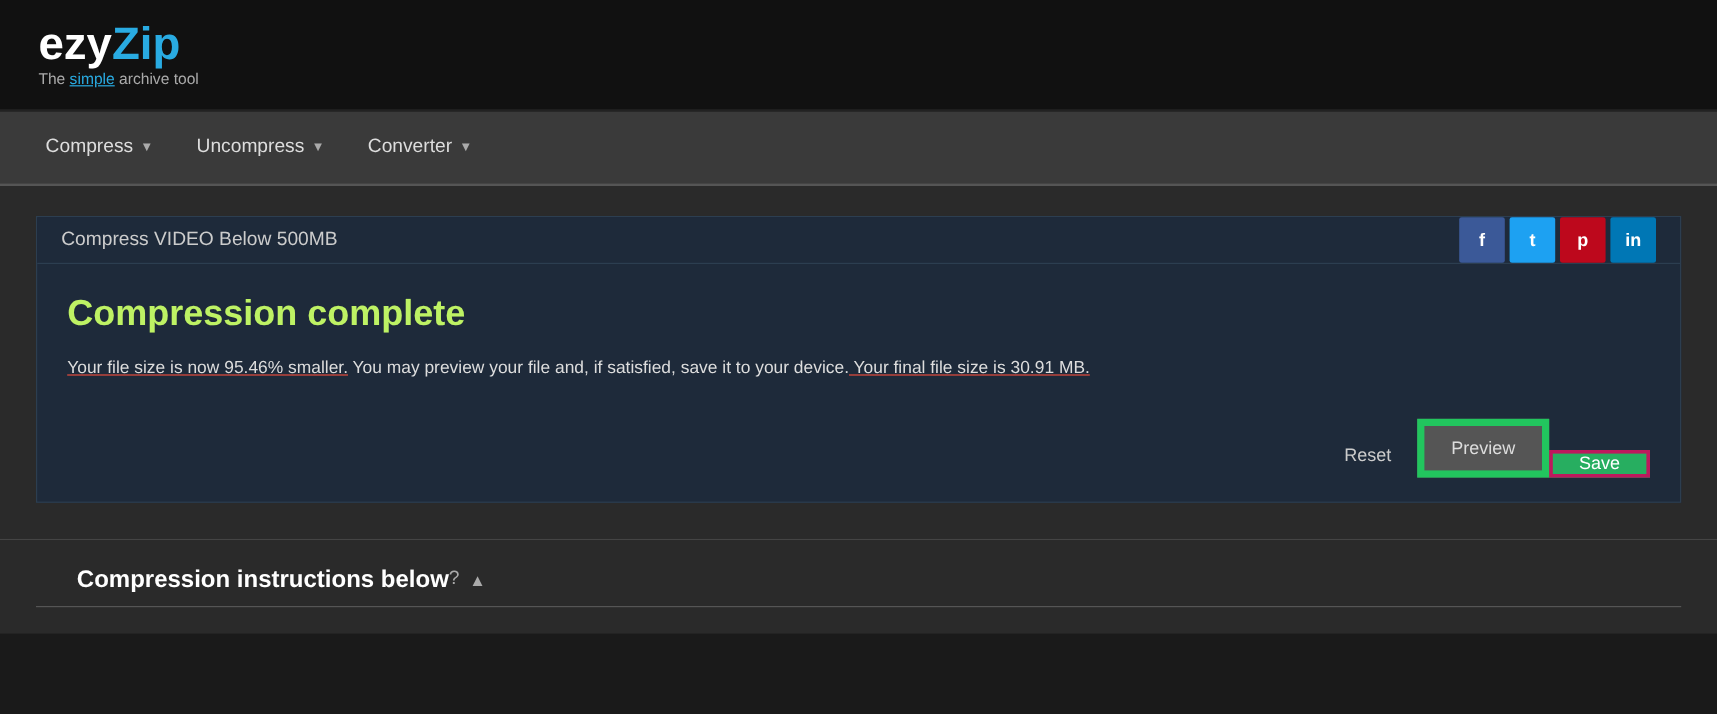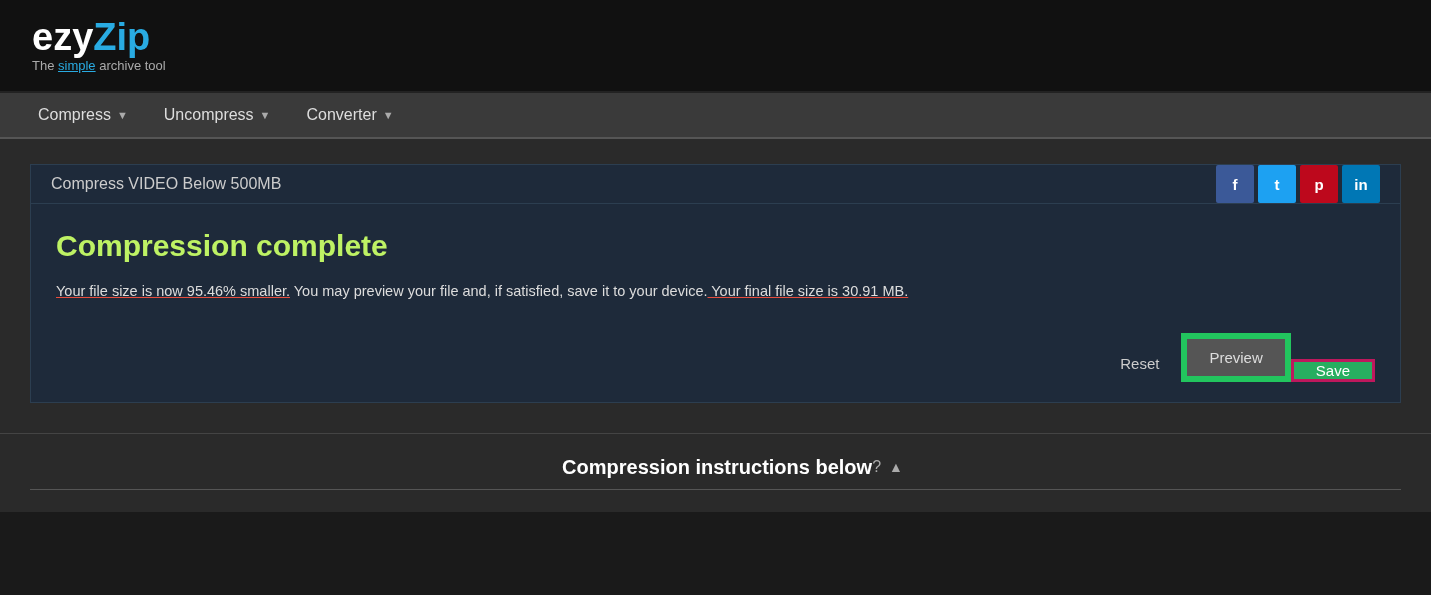--- a/index.html
+++ b/index.html
@@ -36,21 +36,21 @@
 
     
     .nav {
       background: #3a3a3a;
       padding: 0 20px;
       border-bottom: 2px solid #555;
     }
     .nav-items {
       display: flex;
       align-items: center;
-      height: 44px;
+      height: 60px;
     }
     .nav-item {
       color: #ddd;
       font-size: 16px;
       padding: 0 18px;
       height: 100%;
       display: flex;
       align-items: center;
       cursor: pointer;
       user-select: none;
@@ -168,21 +168,21 @@
 
     
     .instructions-section {
       background: #2a2a2a;
       padding: 22px 30px;
       border-top: 1px solid #444;
     }
     .instructions-header {
       display: flex;
       align-items: center;
-      justify-content: center;
+      justify-content: flex-start;
       margin-left: 34px;
     }
     .instructions-title {
       font-size: 20px;
       font-weight: bold;
       color: #fff;
     }
     .instructions-controls {
       display: flex;
       align-items: center;

